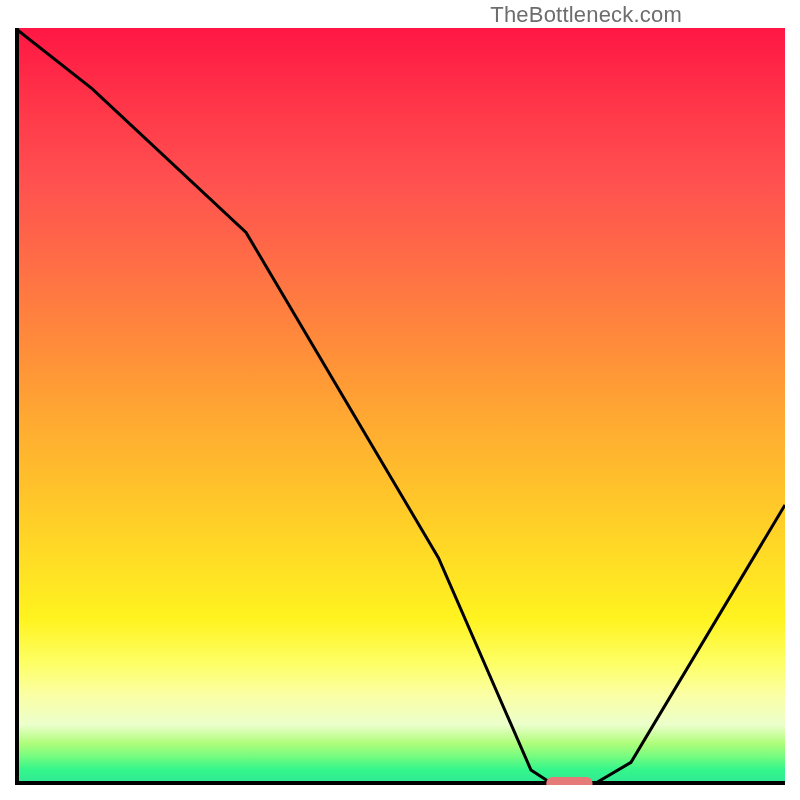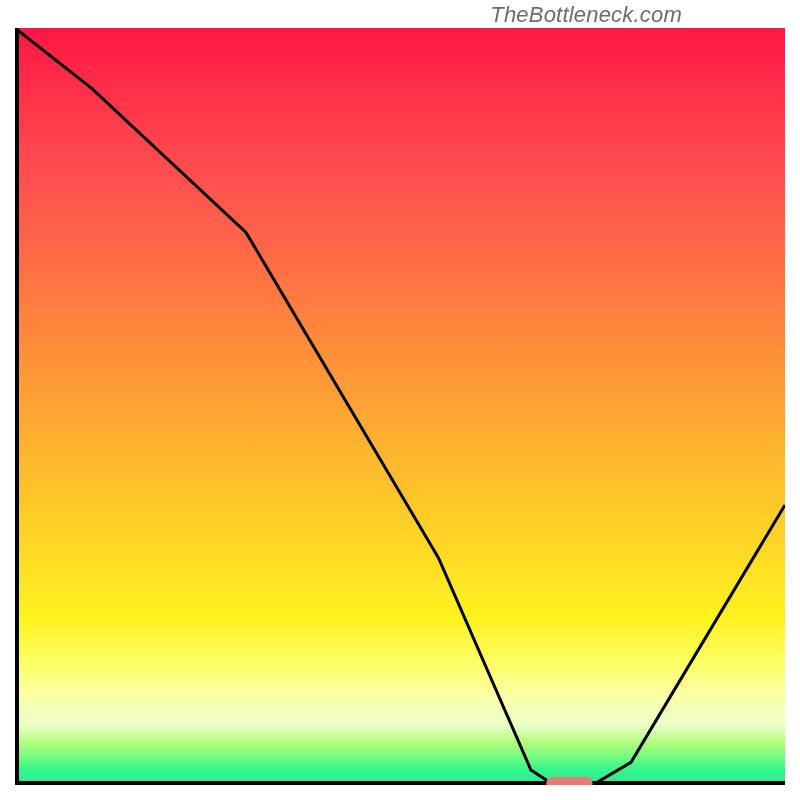--- a/index.html
+++ b/index.html
@@ -8,21 +8,20 @@
     width: 800px;
     height: 800px;
     background: #ffffff;
     font-family: Arial, Helvetica, sans-serif;
     position: relative;
   }
   .container {
     position: relative;
     width: 692px;
     height: 800px;
-    font-style: italic;
   }
   .watermark {
     position: absolute;
     top: 2px;
     right: 10px;
     font-size: 22px;
     color: #6d6d6d;
     font-weight: 500;
     letter-spacing: 0.2px;
   }

